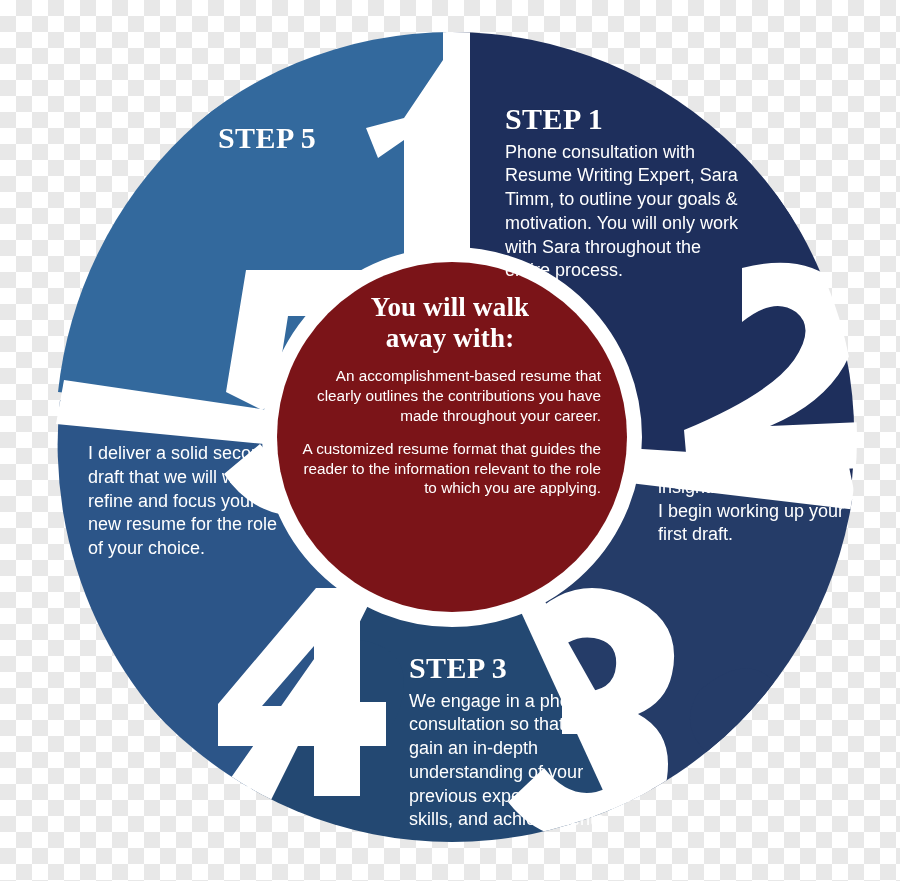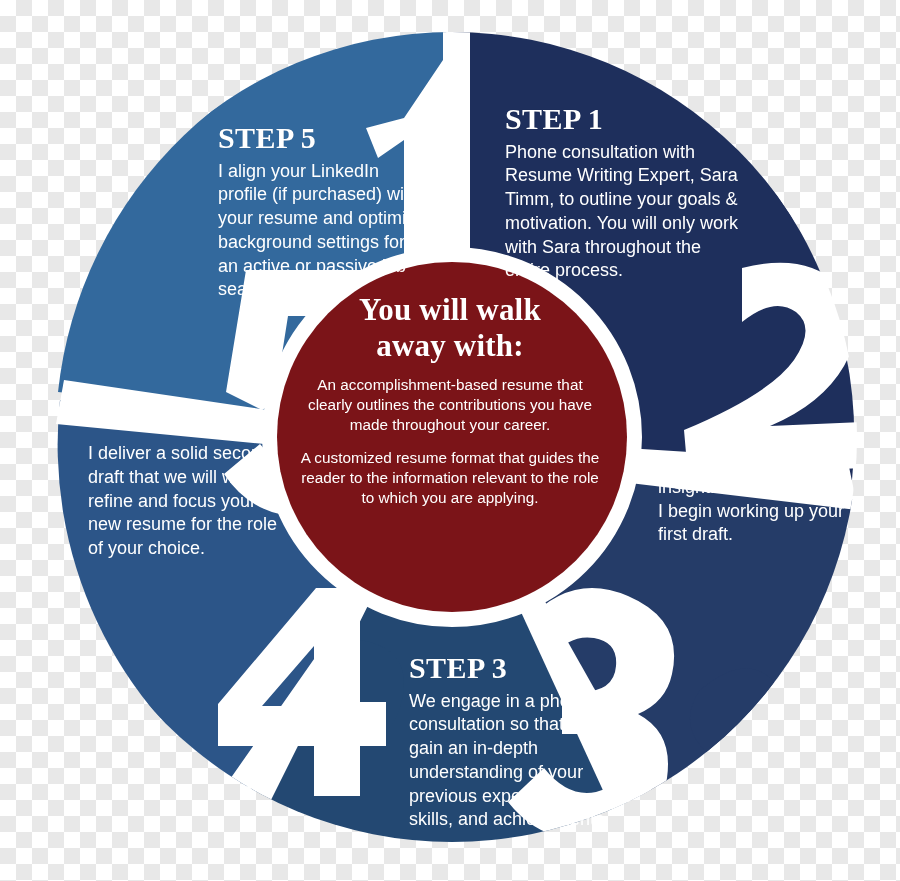--- a/index.html
+++ b/index.html
@@ -79,32 +79,33 @@
     justify-content: flex-start;
     box-sizing: border-box;
     padding: 30px 22px 20px 22px;
     text-align: center;
     color: #ffffff;
     pointer-events: none;
   }
   #center-heading {
     font-family: "Liberation Serif", serif;
     font-weight: bold;
-    font-size: 31px;
+    font-size: 27px;
     line-height: 1.15;
     margin: 0 0 12px 0;
     white-space: pre-line;
     letter-spacing: 0.2px;
   }
   .center-para {
     font-family: "Liberation Sans", sans-serif;
     font-size: 15.3px;
     line-height: 1.3;
     margin: 0 0 13px 0;
     padding: 0 2px;
+    text-align: right;
   }
   .center-para:last-child { margin-bottom: 0; }
 </style>
 </head>
 <body>
 
 <div id="checker"></div>
 
 <svg id="wheel" viewBox="0 0 900 881" xmlns="http://www.w3.org/2000/svg">
   <defs>
@@ -169,21 +170,20 @@
       <path d="M 246 270 l 126 0 l 0 46 l -84 0 l -6 38 q 52 -16 86 14 q 34 30 24 82 q -12 60 -76 66 q -60 6 -92 -42 l 36 -30 q 22 28 50 24 q 28 -4 32 -32 q 4 -30 -24 -38 q -26 -8 -56 12 l -36 -18 Z"></path>
     </g>
 
     <circle cx="452" cy="437" r="182" fill="none" stroke="#ffffff" stroke-width="16"></circle>
     <circle cx="452" cy="437" r="175" fill="#7b1418"></circle>
   </g>
 </svg>
 
 <div class="seg-text" id="t-step5">
   <h2 class="step-title">STEP 5</h2>
-  <p class="step-body">I align your LinkedIn profile (if purchased) with your resume and optimize background settings for an active or passive job search.</p>
 </div>
 
 <div class="seg-text" id="t-step1">
   <h2 class="step-title">STEP 1</h2>
   <p class="step-body">Phone consultation with Resume Writing Expert, Sara Timm, to outline your goals &amp; motivation. You will only work with Sara throughout the entire process.</p>
 </div>
 
 <div class="seg-text" id="t-step2">
   <p class="step-body">While you complete the insightful assessments,
 I begin working up your first draft.</p>

